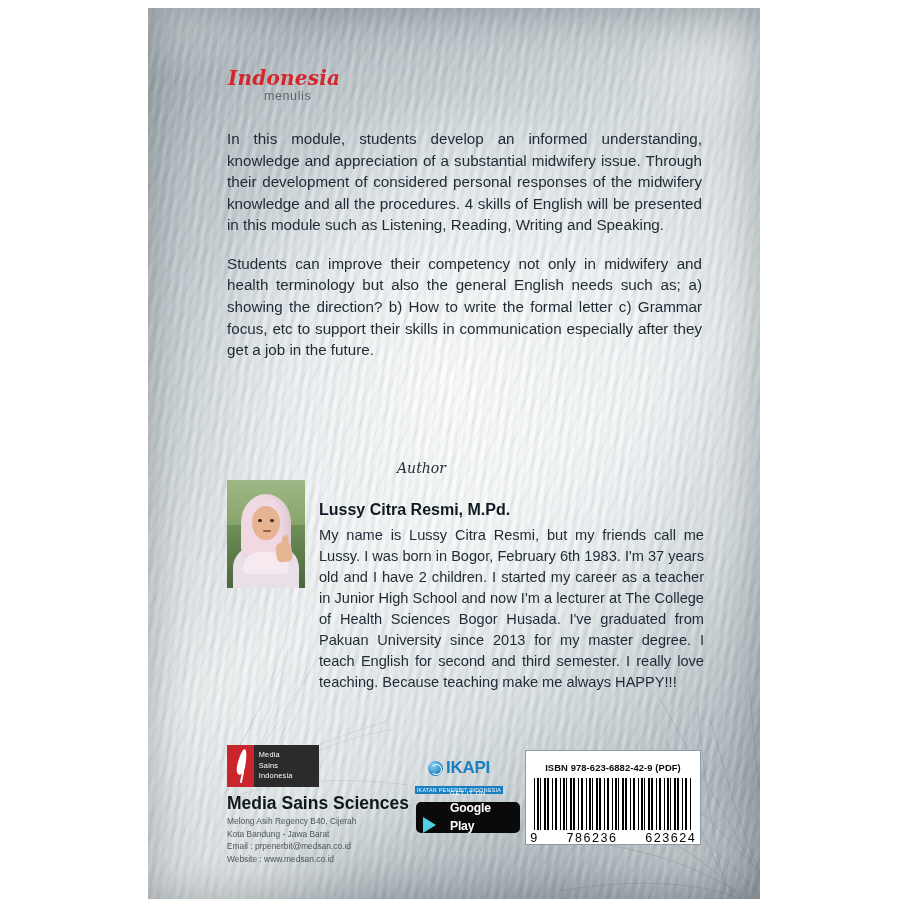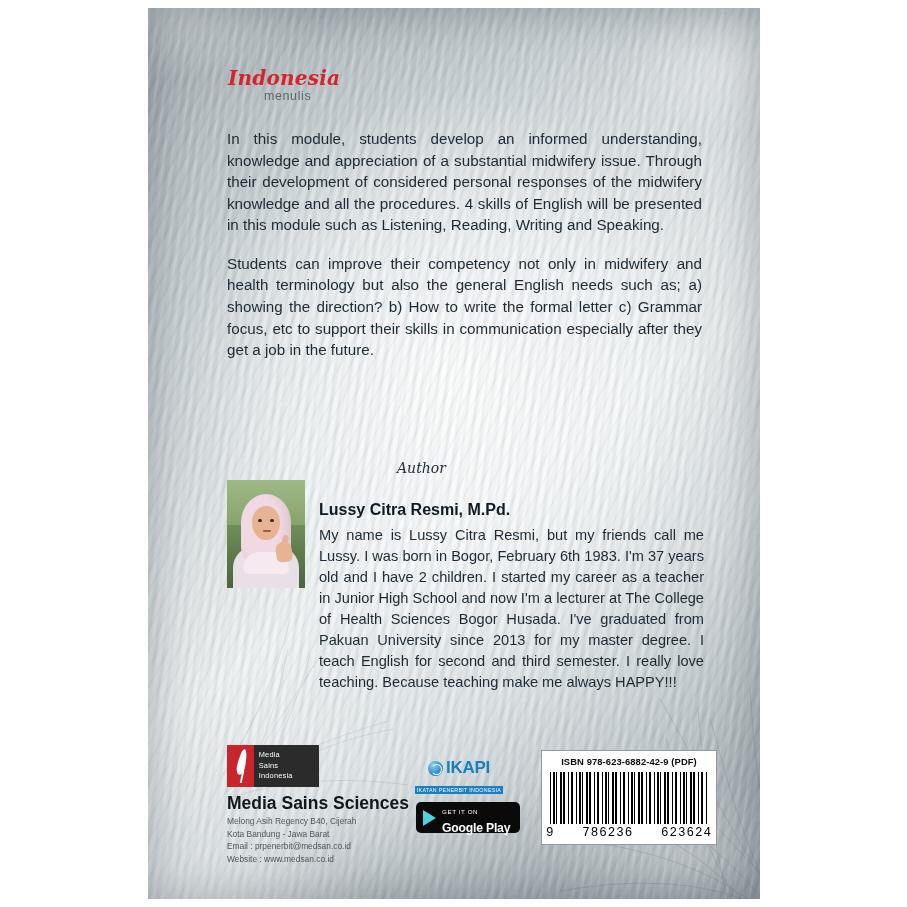--- a/index.html
+++ b/index.html
@@ -356,24 +356,24 @@
 
   .gplay {
     position: absolute;
     left: 268px;
     top: 794px;
     width: 104px;
     height: 31px;
     background: #0a0a0a;
     border-radius: 5px;
     display: flex;
-    align-items: center;
+    align-items: flex-end;
     padding: 0 7px;
     box-sizing: border-box;
-    gap: 6px;
+    gap: 14px;
   }
   .gplay-tri {
     width: 0; height: 0;
     border-left: 13px solid #4fd0e0;
     border-top: 8px solid transparent;
     border-bottom: 8px solid transparent;
     position: relative;
   }
   .gplay-txt {
     color: #ffffff;
@@ -384,28 +384,28 @@
     letter-spacing: .6px;
   }
   .gplay-big {
     font-size: 12.2px;
     font-weight: bold;
     letter-spacing: -.2px;
   }
 
   .isbn-box {
     position: absolute;
-    left: 393px;
+    left: 377px;
     top: 742px;
     width: 176px;
     height: 95px;
     background: #ffffff;
     border: 1px solid #8e9ba3;
     box-sizing: border-box;
-    padding-top: 5px;
+    padding-top: 11px;
   }
   .isbn-text {
     text-align: center;
     font-size: 9.4px;
     font-weight: bold;
     color: #0b0b0b;
     letter-spacing: .1px;
   }
   .barcode {
     margin: 5px auto 0 auto;

